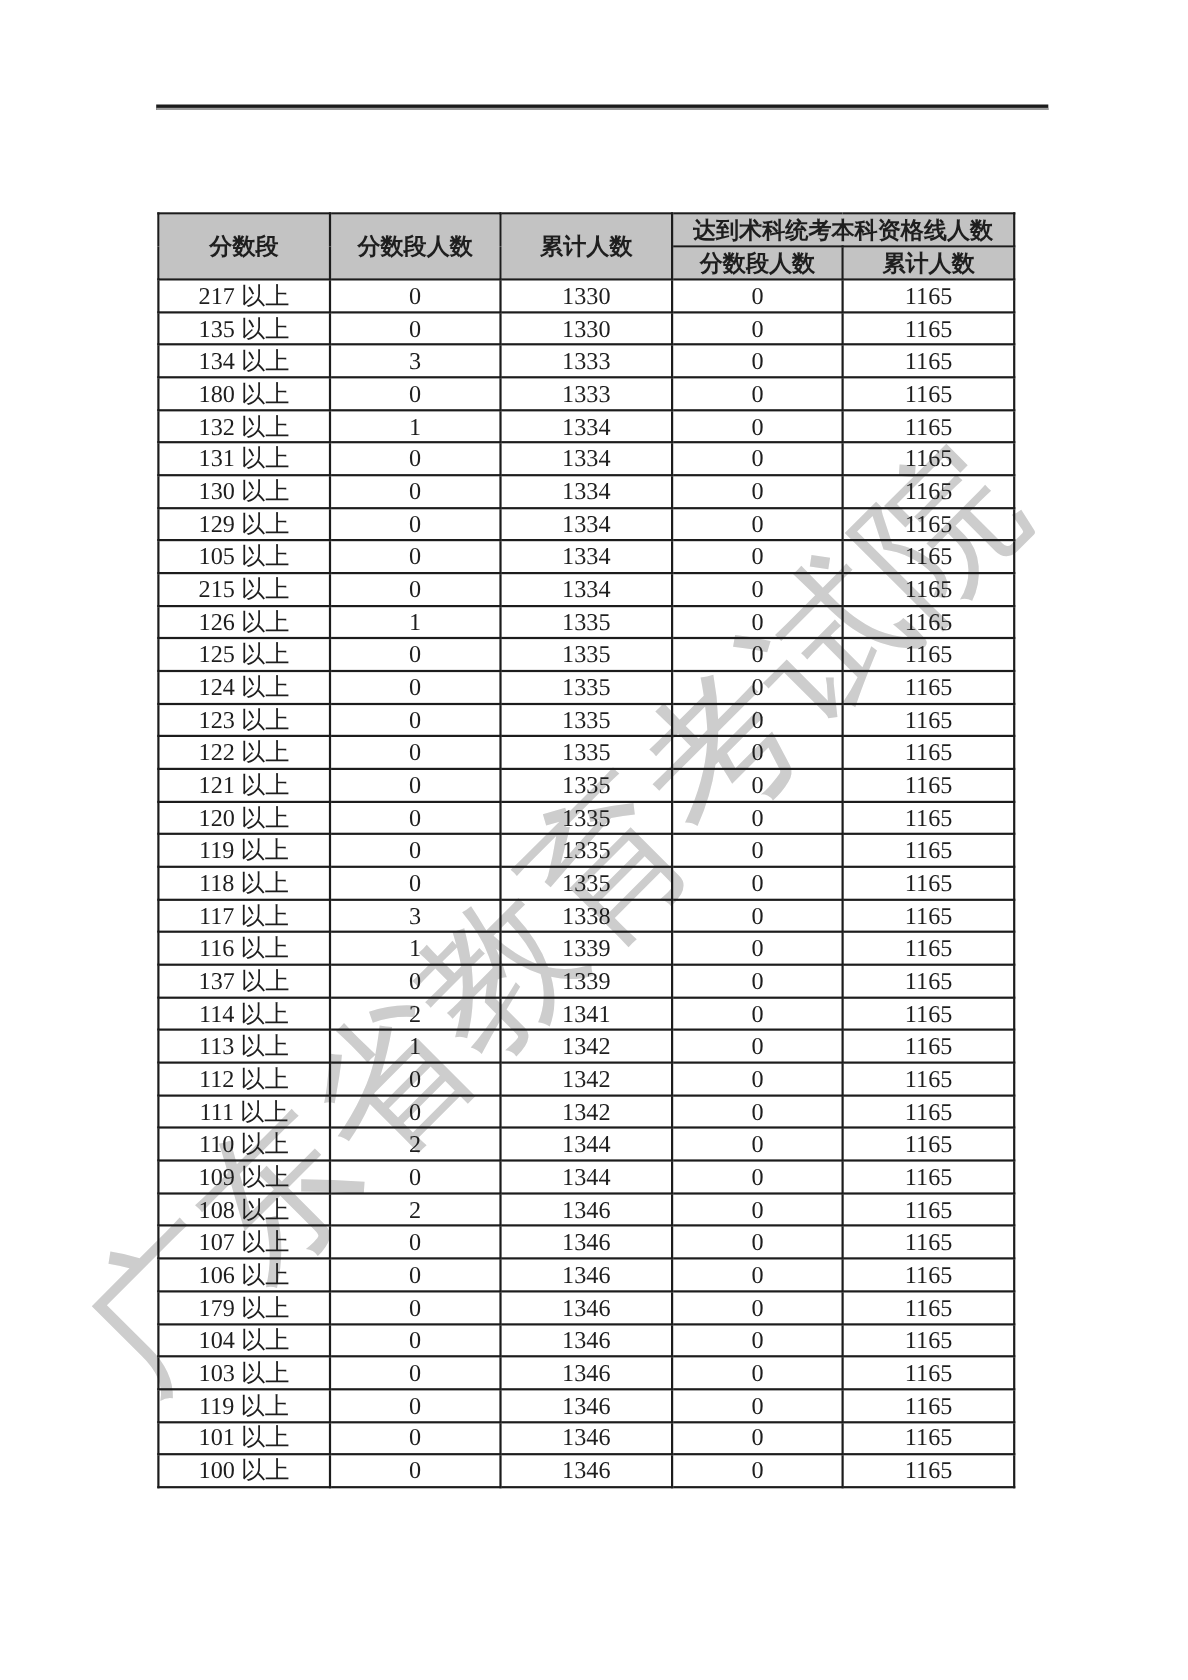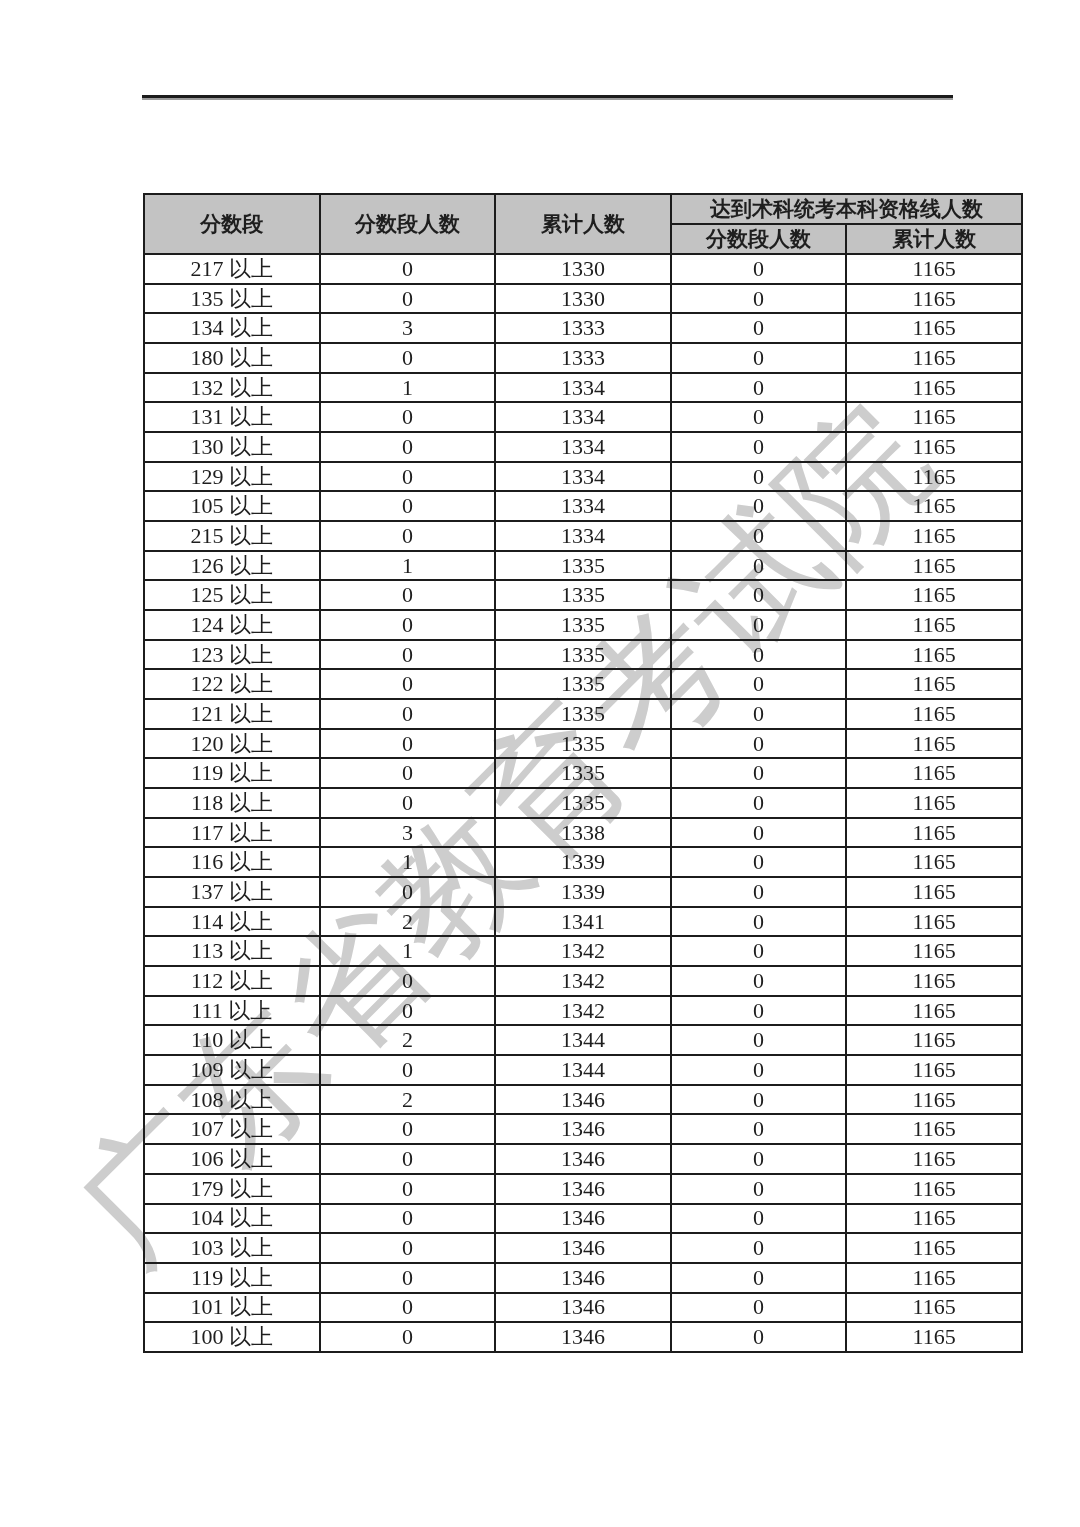--- a/index.html
+++ b/index.html
@@ -26,21 +26,21 @@
     letter-spacing:2px;
     white-space:nowrap;
     color:var(--watermark,#cdcdcd);
     z-index:0;
     font-family:"Liberation Serif","DejaVu Serif",serif;
     user-select:none;
   }
   table.score-table {
     position:absolute;
     left:143px; top:193px;
-    width:880px; height:1160px;
+    width:780px; height:1160px;
     border-collapse:collapse;
     table-layout:fixed;
     z-index:1;
   }
   .score-table col { width:20%; }
   .score-table th, .score-table td {
     border:2px solid var(--border,#1c1c1c);
     text-align:center;
     vertical-align:middle;
     padding:0;

